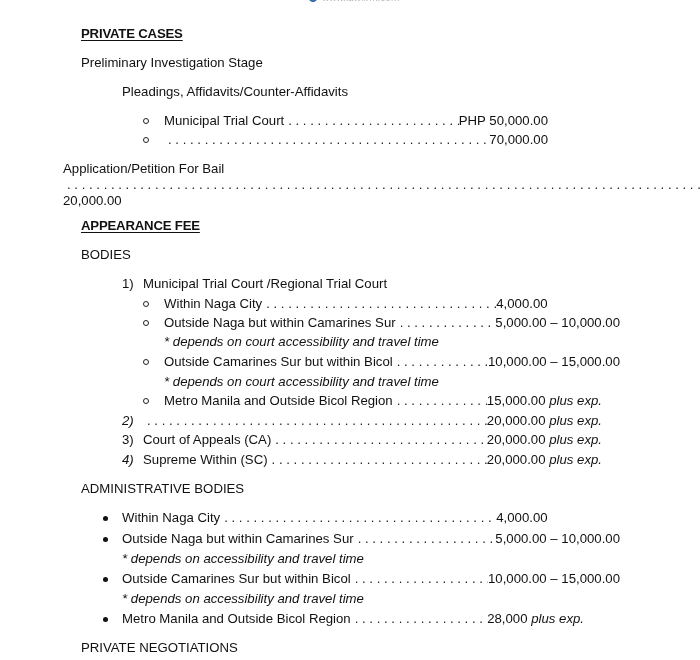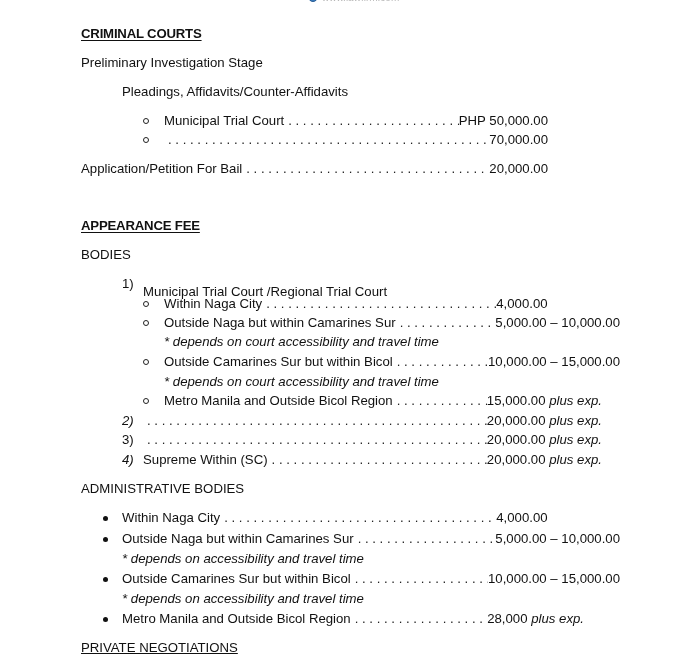--- a/index.html
+++ b/index.html
@@ -100,48 +100,48 @@
     }
   </style>
 </head>
 <body>
 
 <div class="top-link">
   <span class="globe"></span>
   <span>www.lawfirm.com</span>
 </div>
 
-<div class="line heading" style="top:26px; left:81px;">CRIMINAL COURTS</div>
+<div class="line heading" style="top:26px; left:81px;">PRIVATE CASES</div>
 <div class="line" style="top:55px; left:81px;">Preliminary Investigation Stage</div>
 <div class="line" style="top:84px; left:122px;">Pleadings, Affidavits/Counter-Affidavits</div>
 
 <span class="circle-bullet" style="top:118px; left:143px;"></span>
 <div class="leader-row" style="top:113px; left:164px; width:384px;">
   <span class="leader-label">Municipal Trial Court</span>
   <span class="dots"></span>
   <span class="value">PHP 50,000.00</span>
 </div>
 
 <span class="circle-bullet" style="top:137px; left:143px;"></span>
 <div class="leader-row" style="top:132px; left:164px; width:384px;">
   <span class="dots"></span>
   <span class="value">70,000.00</span>
 </div>
 
-<div class="leader-row" style="top:161px; left:81px; width:467px;">
+<div class="leader-row" style="top:161px; left:63px; width:467px;flex-direction:column;">
   <span class="leader-label">Application/Petition For Bail</span>
   <span class="dots"></span>
   <span class="value">20,000.00</span>
 </div>
 
 <div class="line heading" style="top:218px; left:81px;">APPEARANCE FEE</div>
 <div class="line" style="top:247px; left:81px;">BODIES</div>
 
 <span class="marker" style="top:276px; left:122px;">1)</span>
-<div class="line" style="top:276px; left:143px;margin-top:8px;">Municipal Trial Court /Regional Trial Court</div>
+<div class="line" style="top:276px; left:143px;">Municipal Trial Court /Regional Trial Court</div>
 
 <span class="circle-bullet" style="top:301px; left:143px;"></span>
 <div class="leader-row" style="top:296px; left:164px; width:384px;">
   <span class="leader-label">Within Naga City</span>
   <span class="dots" style="flex:0 1 auto; width:227px;"></span>
   <span class="value">4,000.00</span>
 </div>
 
 <span class="circle-bullet" style="top:320px; left:143px;"></span>
 <div class="leader-row" style="top:315px; left:164px; width:456px;">
@@ -167,20 +167,21 @@
 </div>
 
 <span class="marker ital" style="top:413px; left:122px;">2)</span>
 <div class="leader-row" style="top:413px; left:143px; width:459px;">
   <span class="dots"></span>
   <span class="value"><span>20,000.00</span> <span class="ital">plus exp.</span></span>
 </div>
 
 <span class="marker" style="top:432px; left:122px;">3)</span>
 <div class="leader-row" style="top:432px; left:143px; width:459px;">
+  <span class="leader-label">Court of Appeals (CA)</span>
   <span class="dots"></span>
   <span class="value"><span>20,000.00</span> <span class="ital">plus exp.</span></span>
 </div>
 
 <span class="marker ital" style="top:452px; left:122px;">4)</span>
 <div class="leader-row" style="top:452px; left:143px; width:459px;">
   <span class="leader-label">Supreme Within (SC)</span>
   <span class="dots"></span>
   <span class="value"><span>20,000.00</span> <span class="ital">plus exp.</span></span>
 </div>
@@ -210,13 +211,13 @@
 </div>
 <div class="note" style="top:591px; left:122px;">* depends on accessibility and travel time</div>
 
 <span class="disc-bullet" style="top:617px; left:103px;"></span>
 <div class="leader-row" style="top:611px; left:122px; width:462px;">
   <span class="leader-label">Metro Manila and Outside Bicol Region</span>
   <span class="dots"></span>
   <span class="value"><span>28,000</span> <span class="ital">plus exp.</span></span>
 </div>
 
-<div class="line" style="top:640px; left:81px;text-decoration:underline;">PRIVATE NEGOTIATIONS</div>
+<div class="line" style="top:640px; left:81px;">PRIVATE NEGOTIATIONS</div>
 
 </body></html>

